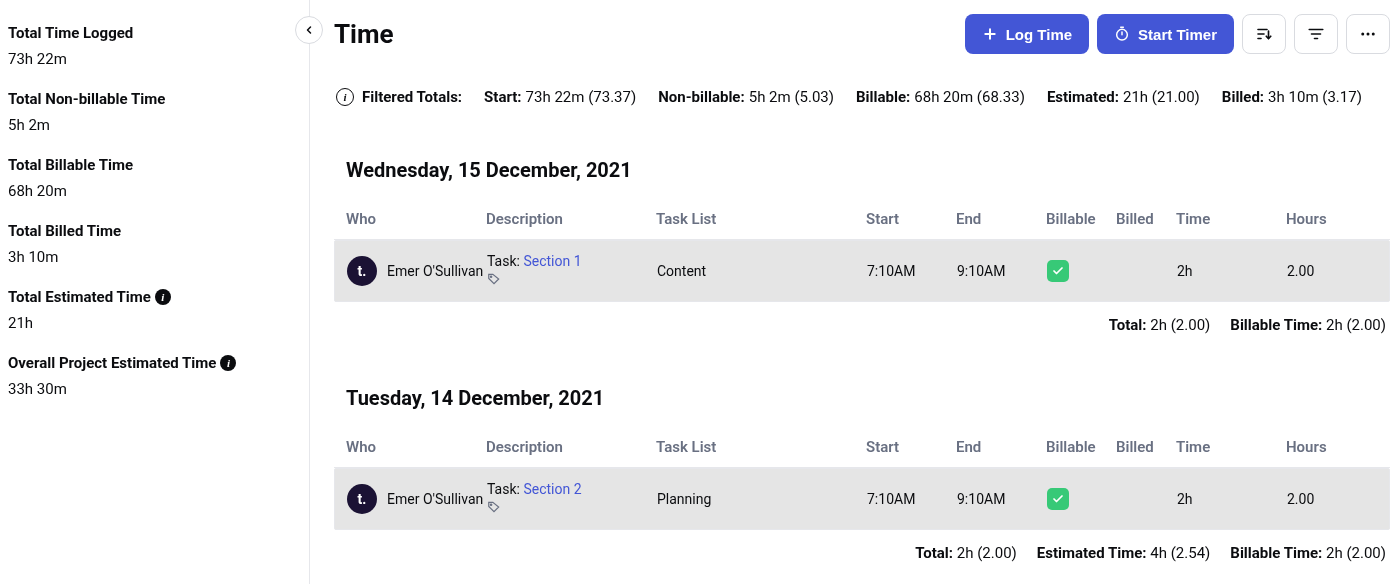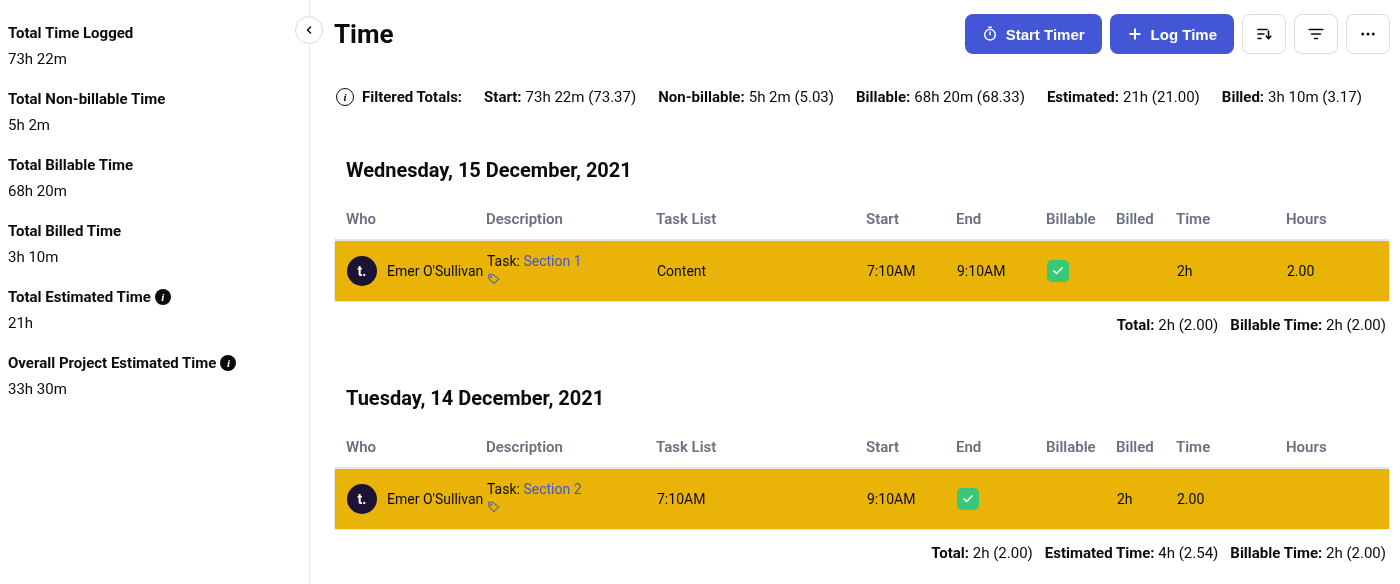--- a/index.html
+++ b/index.html
@@ -131,21 +131,21 @@
   }
   .ghead {
     color:#697082;
     font-weight:600;
     font-size:15px;
     height: 42px;
     border-bottom: 1px solid #e6e7eb;
   }
   .grow {
     height: 62px;
-    background: #eab308;
+    background: #e5e5e5;
     border: 1px solid #e6e7eb;
     border-radius: 2px;
   }
   .who-cell { display:flex; align-items:center; gap:10px; }
   .avatar {
     width:30px;height:30px;border-radius:50%;
     background:#1b1234;
     display:flex;align-items:center;justify-content:center;
     position:relative;
   }
@@ -163,21 +163,21 @@
     color:#697082;
   }
   .billable-cell { display:flex; }
   .check {
     width:22px;height:22px;border-radius:5px;background:#37c977;
     display:flex;align-items:center;justify-content:center;color:#fff;
   }
   .footer-totals {
     margin-top: 14px;
     font-size: 15px;
-    display:flex; justify-content:flex-end; gap:12px;
+    display:flex; justify-content:flex-end; gap:20px;
     padding-right: 4px;
   }
   .footer-totals b { font-weight:700; }
 </style>
 </head>
 <body>
 
 <div class="layout">
 
   <aside class="sidebar">
@@ -225,36 +225,36 @@
     <div class="collapse-btn">
       <svg width="12" height="12" viewBox="0 0 24 24" fill="none" stroke="#0b0c0f" stroke-width="3" stroke-linecap="round" stroke-linejoin="round">
           <polyline points="15 18 9 12 15 6"></polyline>
         </svg>
     </div>
   </div>
 
   <main class="main">
     <div class="topbar">
       <h1 class="page-title">Time</h1>
+
+      <button class="btn btn-primary">
+        <svg width="16" height="16" viewBox="0 0 24 24" fill="none" stroke="#fff" stroke-width="3" stroke-linecap="round">
+            <line x1="12" y1="5" x2="12" y2="19"></line>
+            <line x1="5" y1="12" x2="19" y2="12"></line>
+          </svg>
+        <span>Log Time</span>
+      </button>
 
       <button class="btn btn-primary">
         <svg width="16" height="16" viewBox="0 0 24 24" fill="none" stroke="#fff" stroke-width="2.2" stroke-linecap="round">
             <circle cx="12" cy="13" r="8"></circle>
             <line x1="12" y1="9" x2="12" y2="13"></line>
             <line x1="10" y1="2" x2="14" y2="2"></line>
           </svg>
         <span>Start Timer</span>
-      </button>
-
-      <button class="btn btn-primary">
-        <svg width="16" height="16" viewBox="0 0 24 24" fill="none" stroke="#fff" stroke-width="3" stroke-linecap="round">
-            <line x1="12" y1="5" x2="12" y2="19"></line>
-            <line x1="5" y1="12" x2="19" y2="12"></line>
-          </svg>
-        <span>Log Time</span>
       </button>
 
       <button class="btn btn-icon-only">
         <svg width="18" height="18" viewBox="0 0 24 24" fill="none" stroke="#0b0c0f" stroke-width="2.2" stroke-linecap="round">
             <line x1="4" y1="6" x2="16" y2="6"></line>
             <line x1="4" y1="12" x2="12" y2="12"></line>
             <line x1="4" y1="18" x2="8" y2="18"></line>
             <polyline points="18 8 18 18"></polyline>
             <polyline points="15 15 18 18 21 15"></polyline>
           </svg>
@@ -372,20 +372,21 @@
           </div>
           <div class="desc-cell">
             <div class="desc-task"><span class="label">Task: </span><span class="link">Section 2</span></div>
             <div class="tag-icon">
               <svg width="14" height="14" viewBox="0 0 24 24" fill="none" stroke="#697082" stroke-width="2">
                   <path d="M20 12l-8 8-9-9V4h7l10 8z"></path>
                   <circle cx="7" cy="8" r="1.2"></circle>
                 </svg>
             </div>
           </div>
+          <div>Planning</div>
           <div>7:10AM</div>
           <div>9:10AM</div>
           <div class="billable-cell">
               <span class="check">
                 <svg width="12" height="12" viewBox="0 0 24 24" fill="none" stroke="#fff" stroke-width="3.5" stroke-linecap="round" stroke-linejoin="round">
                   <polyline points="20 6 9 17 4 12"></polyline>
                 </svg>
               </span>
             </div>
           <div></div>

